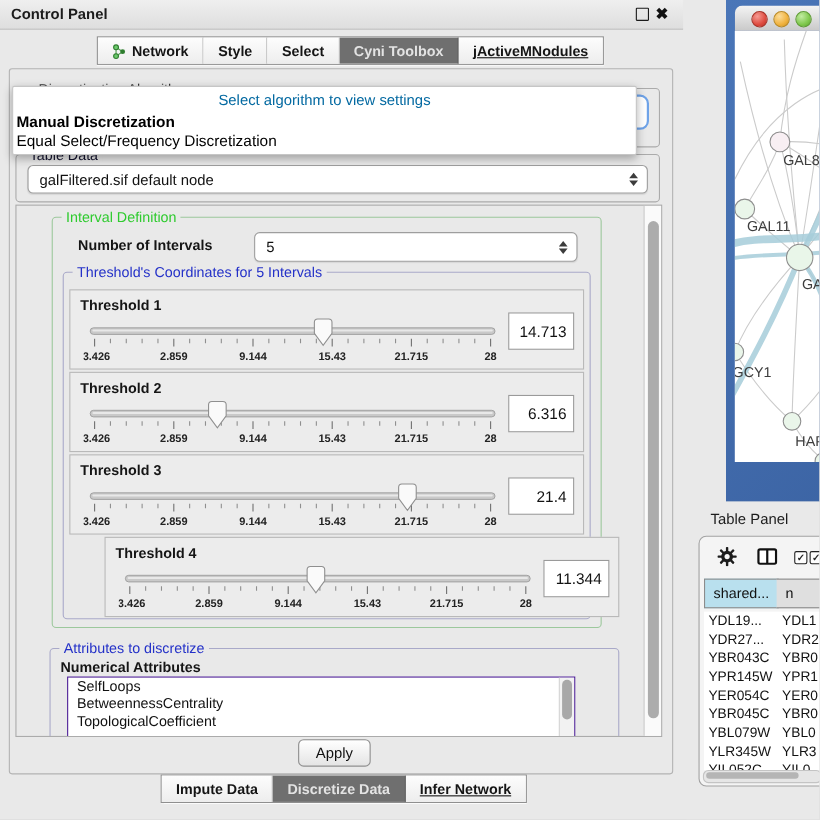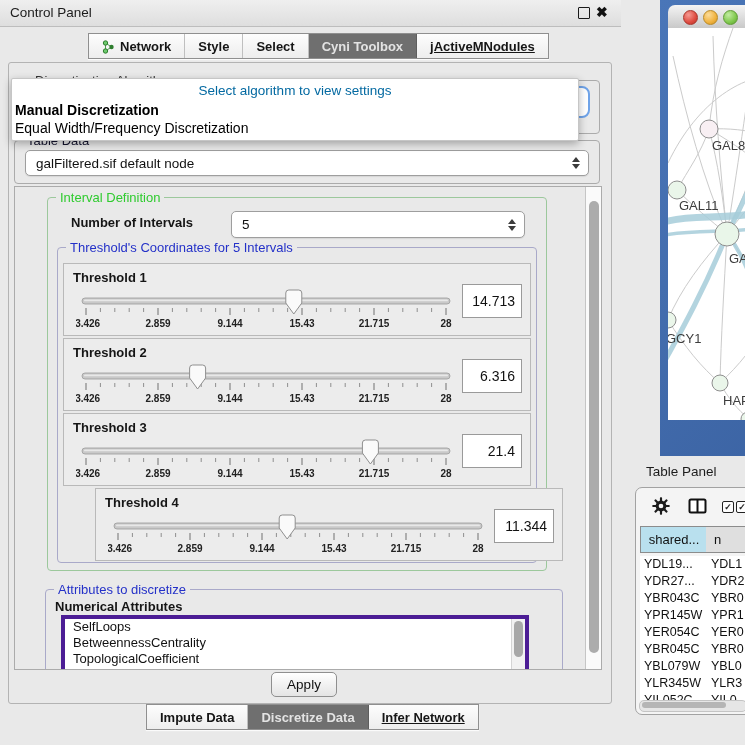--- a/index.html
+++ b/index.html
@@ -2,21 +2,21 @@
 <html><head>
 <meta charset="utf-8">
 <style>
   html,body{margin:0;padding:0;background:#D8D8D8;}
   #root{position:relative;width:745px;height:745px;background:#E9E9E9;overflow:hidden;
         font-family:"Liberation Sans",sans-serif;color:#111;}
   .abs{position:absolute;}
   
   .titlebar{left:0;top:0;width:621px;height:26px;background:linear-gradient(#EFEFEF,#DEDEDE);
             border-bottom:1px solid #BDBDBD;}
-  .titletext{left:10px;top:5px;font-size:13.5px;color:#1C1C1C;}
+  .titletext{left:10px;top:5px;font-size:13.5px;color:#1C1C1C;font-weight:bold;}
   .floatbtn{left:578px;top:7px;width:10px;height:10px;border:1.8px solid #1A1A1A;border-radius:1px;background:transparent;}
   .closebtn{left:596px;top:4px;font-size:14px;font-weight:bold;color:#111;}
   
   .tabbar{display:flex;height:24px;border:1px solid #8F8F8F;border-radius:0;overflow:hidden;background:#FBFBFB;box-shadow:0 1px 1px rgba(255,255,255,.8);}
   .tab{display:flex;align-items:center;gap:5px;padding:0 13px;font-size:13px;font-weight:600;
        color:#151515;background:linear-gradient(#FDFDFD,#EDEDED);border-right:1px solid #BFBFBF;white-space:nowrap;}
   .tab:last-child{border-right:none;text-decoration:underline;}
   .tab.sel{background:#6F6F6F;color:#E3E3E3;border-right-color:#5E5E5E;}
   .tabicon{display:inline-flex;align-items:center;}
   
@@ -44,21 +44,21 @@
   .navy-lab{color:#14142E;}
   .boldlab{font-weight:bold;font-size:13px;color:#151515;}
   
   .thpanel{position:absolute;left:48px;width:466px;height:71px;border:1px solid #B9B9B9;background:#ECECEC;}
   .thtitle{position:absolute;left:9px;top:6px;font-size:13px;font-weight:bold;color:#151515;}
   .thslider{position:absolute;left:12px;top:24px;}
   .ticklab{font-size:10px;font-weight:bold;fill:#222;font-family:"Liberation Sans",sans-serif;}
   .thvalue{position:absolute;left:398px;top:20px;width:52px;height:32px;background:#FFF;border:1px solid #9A9A9A;
            font-size:14px;display:flex;align-items:center;justify-content:flex-end;padding-right:6px;}
   
-  .attrlist{position:absolute;left:46px;top:428px;width:460px;height:54px;background:#FFF;border:4px solid #4c1d95;overflow:hidden;}
+  .attrlist{position:absolute;left:46px;top:428px;width:460px;height:54px;background:#FFF;border:1px solid #4c1d95;overflow:hidden;}
   .attrlist .item{font-size:13px;line-height:16px;padding-left:8px;color:#111;}
   .listscroll{position:absolute;right:0;top:0;width:13px;height:100%;background:#F2F2F2;border-left:1px solid #D5D5D5;}
   .listthumb{position:absolute;left:2px;top:2px;width:9px;height:36px;background:#A8A8A8;border-radius:5px;}
   
   .applybtn{left:271px;top:672px;width:64px;height:23px;background:linear-gradient(#FFFFFF,#E4E4E4);
             border:1px solid #8F8F8F;border-radius:5px;font-size:13.5px;display:flex;align-items:center;justify-content:center;}
   
   .netframe{left:660px;top:0;width:121px;height:456px;background:linear-gradient(135deg,#4A76B8,#3C64A4);}
   .nettitle{position:absolute;left:8px;top:5px;width:113px;height:23px;border-radius:7px 0 0 0;
             background:linear-gradient(#F4F4F4,#C9C9C9);border-bottom:1px solid #8E8E8E;}
@@ -125,21 +125,21 @@
   <div class="abs outerbox"></div>
 
   <div class="group" style="left:22px;top:80px;width:576px;height:52px;">
     <span class="glabel" style="color:#333;">Discretization Algorithm</span>
   </div>
   <div class="abs hiddencombo"></div>
 
   <div class="abs popup">
     <div class="ph">Select algorithm to view settings</div>
     <div class="op1">Manual Discretization</div>
-    <div class="op2">Equal Width/Frequency Discretization</div>
+    <div class="op2">Equal Select/Frequency Discretization</div>
   </div>
 
   <div class="group" style="left:14px;top:140px;width:584px;height:42px;">
     <span class="glabel navy-lab">Table Data</span>
     <div class="combo" style="left:10px;top:9px;width:552px;height:24px;">
       <span>galFiltered.sif default node</span>
       <span class="stepper">
           <span class="up"></span>
           <span class="dn"></span>
         </span>

